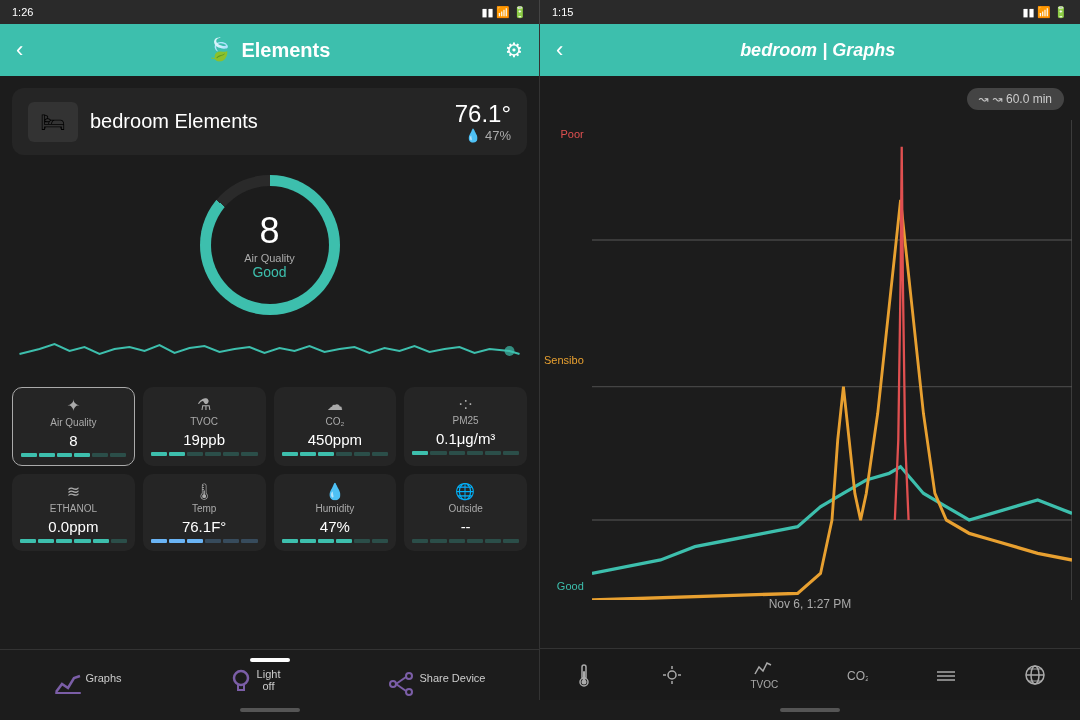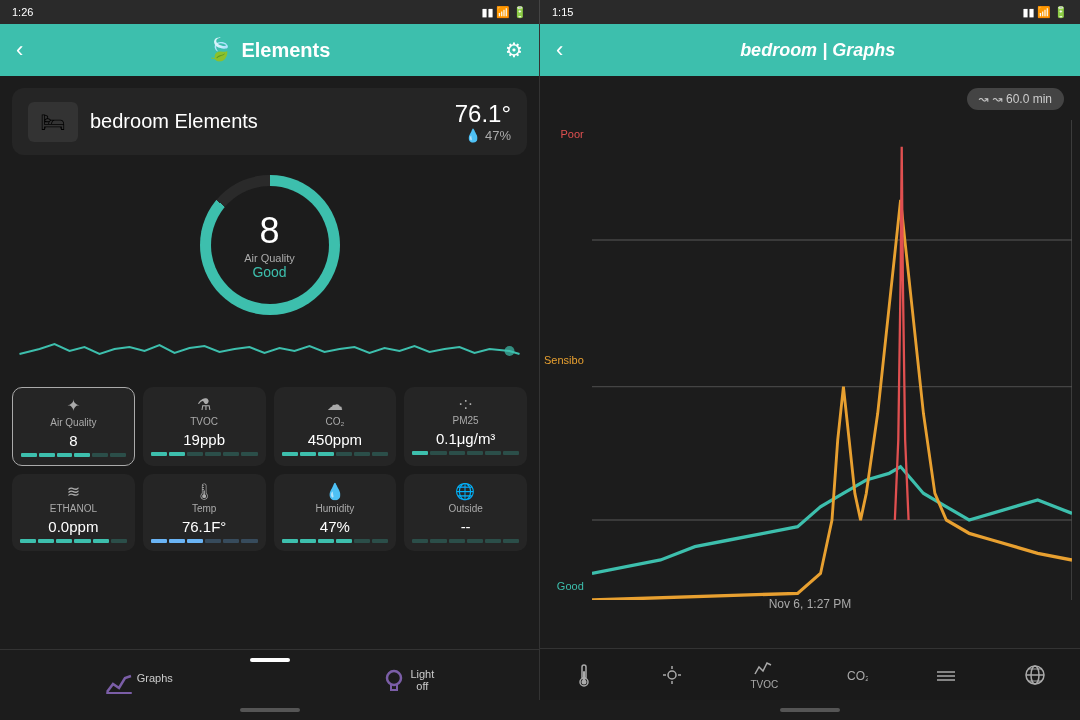--- a/index.html
+++ b/index.html
@@ -520,20 +520,30 @@
           <span class="nav-label">Graphs</span>
         </div>
         <div class="nav-item">
           <svg width="24" height="28" viewBox="0 0 24 28">
             <circle cx="12" cy="10" r="7" fill="none" stroke="#7b5ea7" stroke-width="2.5"></circle>
             <path d="M9 17 L9 22 L15 22 L15 17" fill="none" stroke="#7b5ea7" stroke-width="2"></path>
             <line x1="9" y1="22" x2="15" y2="22" stroke="#7b5ea7" stroke-width="2"></line>
           </svg>
           <span class="nav-label">Light<br>off</span>
         </div>
+        <div class="nav-item">
+          <svg width="28" height="24" viewBox="0 0 28 24">
+            <circle cx="22" cy="4" r="3" fill="none" stroke="#7b5ea7" stroke-width="2"></circle>
+            <circle cx="22" cy="20" r="3" fill="none" stroke="#7b5ea7" stroke-width="2"></circle>
+            <circle cx="6" cy="12" r="3" fill="none" stroke="#7b5ea7" stroke-width="2"></circle>
+            <line x1="9" y1="12" x2="19" y2="5" stroke="#7b5ea7" stroke-width="2"></line>
+            <line x1="9" y1="12" x2="19" y2="19" stroke="#7b5ea7" stroke-width="2"></line>
+          </svg>
+          <span class="nav-label">Share Device</span>
+        </div>
       </div>
     </div>
 
   </div>
 
   <div class="screen-right">
 
     <div class="graph-header">
       <span class="header-back">‹</span>
       <div class="graph-title">bedroom | Graphs</div>

